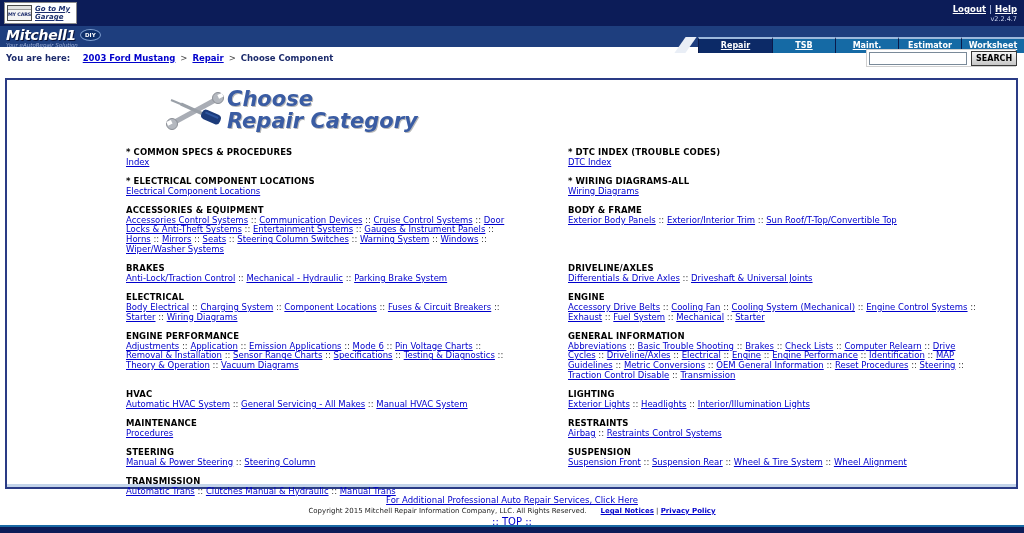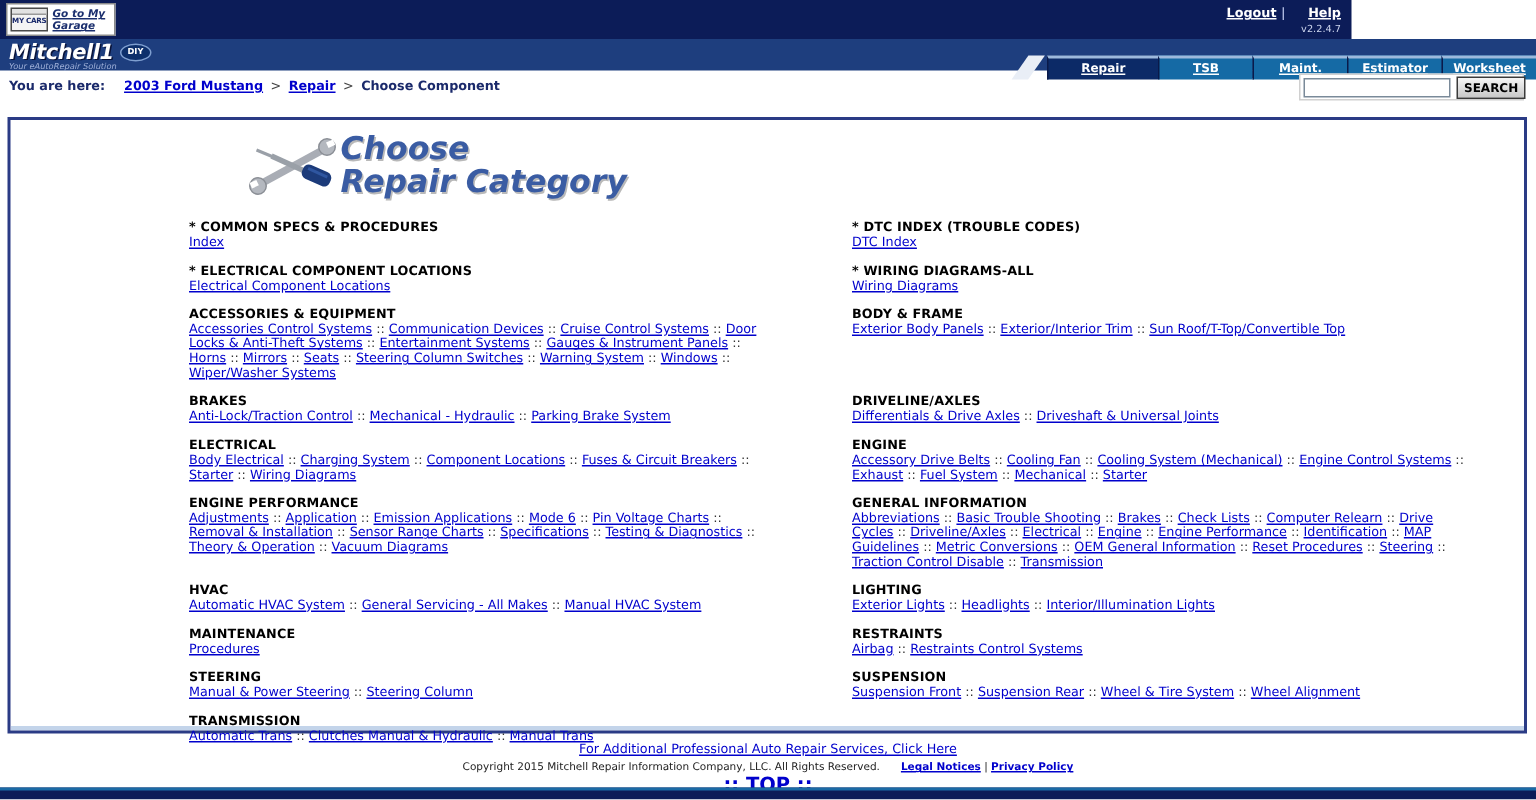--- a/index.html
+++ b/index.html
@@ -4,31 +4,31 @@
 <style>
   * { box-sizing: border-box; margin: 0; padding: 0; }
   html, body { width: 1024px; height: 533px; }
   body {
     position: relative; overflow: hidden; background: #fff;
     font-family: "DejaVu Sans", "Liberation Sans", sans-serif;
   }
   a { cursor: pointer; }
 
   
-  .topbar { position: absolute; top: 0; left: 0; width: 901px; height: 26px; background: #0c1c58; }
+  .topbar { position: absolute; top: 0; left: 0; width: 1024px; height: 26px; background: #0c1c58; }
   .garage-btn {
     position: absolute; top: 2px; left: 4px; width: 73px; height: 22px;
     background: #fff; border: 1px solid #8a8a8a; display: flex; align-items: center; gap: 3px; padding: 1px 2px;
   }
   .plate { width: 25px; height: 16px; border: 1px solid #4a4a4a; background: #f4f4f4; text-align: center; flex: none; }
   .plate-top { height: 4px; border-bottom: 1px solid #999; background: #e2e2e2; font-size: 3px; line-height: 4px; color: #777; overflow: hidden; }
   .plate-txt { font-size: 4.8px; font-weight: bold; color: #1a2a6b; line-height: 10px; letter-spacing: -0.2px; }
   .garage-txt { font-size: 7px; font-weight: bold; font-style: italic; color: #1b2f6e; line-height: 8px; text-decoration: underline; }
   .sess { position: absolute; top: 4px; right: 7px; font-size: 8.5px; font-weight: bold; color: #fff; }
-  .sess a { color: #fff; text-decoration: underline; margin-left: 12px; }
+  .sess a { color: #fff; text-decoration: underline; }
   .sess .pipe { color: #aab6dd; margin: 0 3px; }
   .version { position: absolute; top: 15px; right: 7px; font-size: 6.5px; color: #cdd6ee; }
 
   
   .logobar { position: absolute; top: 26px; left: 0; width: 1024px; height: 21px; background: #1e3e7e; }
   .brand-wrap { position: absolute; left: 6px; top: 1px; }
   .brand-line { display: flex; align-items: center; }
   .brand { font-size: 14px; font-weight: bold; font-style: italic; color: #fff; text-shadow: 1px 1px 0 #0a143a; letter-spacing: -0.3px; }
   .brand-badge {
     margin-left: 4px; width: 21px; height: 12px; border-radius: 50%;
@@ -76,21 +76,21 @@
   .cat-links a { color: #0000cc; text-decoration: underline; }
   .cat-links .sep { color: #333; }
 
   
   .footer { position: absolute; top: 495px; left: 0; width: 1024px; text-align: center; }
   .f-services { font-size: 8.5px; }
   .f-services a { color: #0000cc; text-decoration: underline; }
   .f-copy { font-size: 7px; color: #222; margin-top: 2px; }
   .f-copy a { color: #0000cc; text-decoration: underline; font-weight: bold; }
   .f-copy .gap { display: inline-block; width: 14px; }
-  .f-top { font-size: 13px; font-weight: bold; margin-top: 1px; }
+  .f-top { font-size: 10px; font-weight: normal; margin-top: 1px; }
   .f-top a { color: #0000cc; text-decoration: underline; }
   .bottombar { position: absolute; bottom: 0; left: 0; width: 1024px; height: 8px; background: #0c1c58; border-top: 2px solid #1a6aa5; }
 </style>
 </head>
 <body>
 
 <div class="topbar">
   <div class="garage-btn">
     <div class="plate">
       <div class="plate-top"></div>

